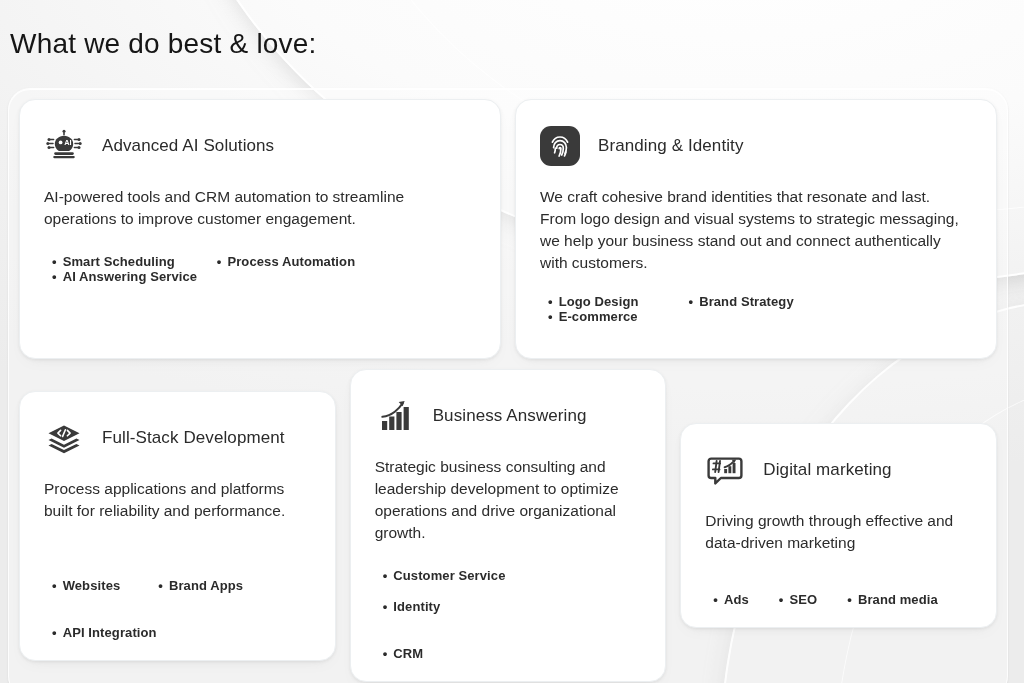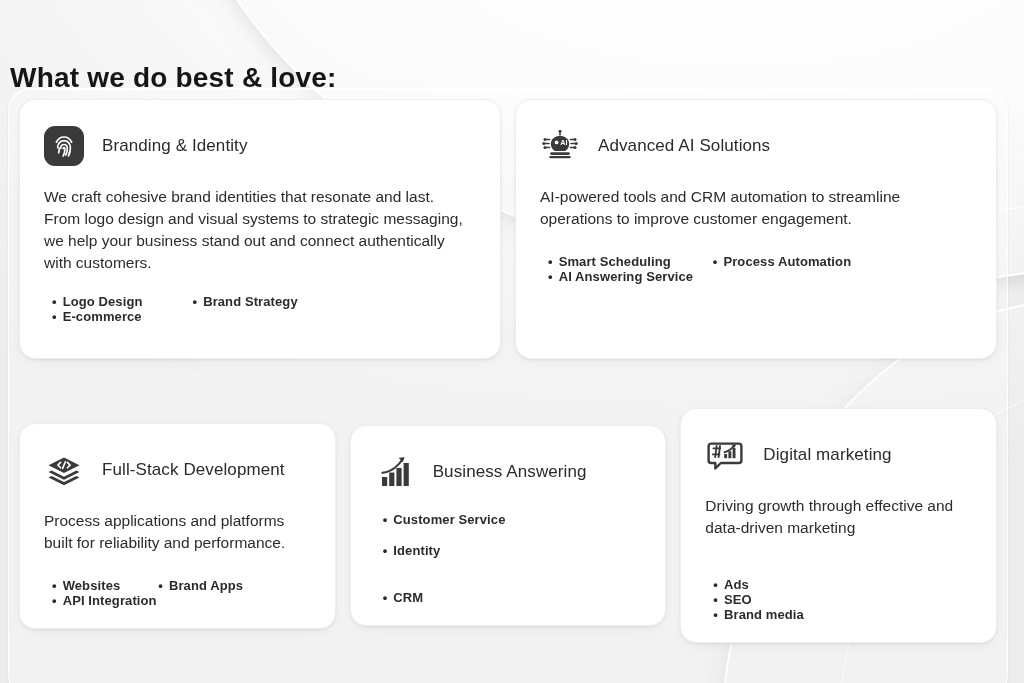--- a/index.html
+++ b/index.html
@@ -34,22 +34,22 @@
     width:700px;height:900px;left:720px;top:300px;
     border:2px solid rgba(255,255,255,.9);
     box-shadow:-10px 0 22px -14px rgba(175,175,175,.5);
   }
   .swoosh-d{
     width:520px;height:760px;left:835px;top:385px;
     border:1px solid rgba(255,255,255,.7);
   }
 
   .page-title{
-    position:absolute;left:10px;top:42px;
-    font-size:28px;font-weight:700;letter-spacing:.2px;
+    position:absolute;left:10px;top:8px;
+    font-size:28px;font-weight:400;letter-spacing:.2px;
     color:#161616;line-height:1.2;white-space:nowrap;
   }
 
   
   .grid-frame{
     position:absolute;left:8px;top:88px;width:1000px;height:610px;
     background:rgba(255,255,255,.30);
     border:1px solid rgba(255,255,255,.85);
     border-radius:22px;
     box-shadow:0 1px 2px rgba(160,160,160,.25), inset 0 1px 0 rgba(255,255,255,.9);
@@ -96,45 +96,89 @@
   .c-branding .tag-row{gap:0;padding-left:8px;}
   .c-branding .tag{margin-right:50px;}
 
   .c-ai .card-desc{max-width:420px;margin-bottom:24px;}
   .c-ai .tag-row{gap:0;padding-left:8px;width:100%;}
   .c-ai .tag{margin-right:42px;}
   .c-ai .tag-break{flex-basis:100%;height:0;}
 
   .c-dev .card-desc{max-width:260px;margin-bottom:24px;}
   .c-dev .tag-row{gap:0;padding-left:8px;width:100%;}
-  .c-dev .tag{margin-right:38px;}
+  .c-dev .tag{margin-right:38px;margin-top:32px;}
 
   .c-biz .card-desc{max-width:270px;margin-bottom:24px;}
   .c-biz .tag-row{gap:16px;padding-left:8px;width:100%;}
   .c-biz .tag{margin-right:36px;}
 
   .c-mkt .card-desc{max-width:262px;margin-bottom:38px;}
-  .c-mkt .tag-row{gap:0;padding-left:8px;width:100%;flex-direction:column;}
+  .c-mkt .tag-row{gap:0;padding-left:8px;width:100%;}
   .c-mkt .tag{margin-right:30px;}
 </style>
 </head>
 <body>
 
 <div id="stage">
 
   <div class="swoosh swoosh-a"></div>
   <div class="swoosh swoosh-b"></div>
   <div class="swoosh swoosh-c"></div>
   <div class="swoosh swoosh-d"></div>
 
   <h1 class="page-title">What we do best &amp; love:</h1>
 
   <div class="grid-frame">
 
     <div class="row row-top">
+
+      <div class="card card-wide c-ai">
+        <div class="card-head">
+          <div class="icon-box">
+            <svg width="40" height="40" viewBox="0 0 40 40" aria-hidden="true">
+              <g fill="#3a3a3a">
+                <rect x="19.2" y="6.0" width="1.6" height="3.6" rx=".8"></rect>
+                <circle cx="20" cy="5.2" r="1.5"></circle>
+                <path d="M20 9.8c-5.2 0-9.2 3.6-9.2 8.3 0 2.9 1.6 5.5 4.1 7h10.2c2.5-1.5 4.1-4.1 4.1-7 0-4.7-4-8.3-9.2-8.3z"></path>
+                <rect x="10.2" y="26.3" width="19.6" height="2.6" rx="1.3"></rect>
+                <rect x="9.2" y="30.0" width="21.6" height="2.2" rx="1.1"></rect>
+              </g>
+              <g fill="#ffffff">
+                <circle cx="16.6" cy="16.4" r="1.9"></circle>
+                <text x="20.2" y="19.1" font-family="'Liberation Sans',sans-serif" font-size="7.4" font-weight="700" fill="#ffffff">AI</text>
+              </g>
+              <g stroke="#3a3a3a" stroke-width="1.5" stroke-linecap="round">
+                <path d="M9.6 13.6H6.2"></path>
+                  <path d="M9.0 17.6H5.0"></path>
+                  <path d="M9.6 21.6H6.2"></path>
+                <path d="M30.4 13.6h3.4"></path>
+                  <path d="M31.0 17.6h4.0"></path>
+                  <path d="M30.4 21.6h3.4"></path>
+              </g>
+              <g fill="#3a3a3a">
+                <circle cx="5.0" cy="13.6" r="1.5"></circle>
+                  <circle cx="3.8" cy="17.6" r="1.5"></circle>
+                  <circle cx="5.0" cy="21.6" r="1.5"></circle>
+                <circle cx="35.0" cy="13.6" r="1.5"></circle>
+                  <circle cx="36.2" cy="17.6" r="1.5"></circle>
+                  <circle cx="35.0" cy="21.6" r="1.5"></circle>
+              </g>
+            </svg>
+          </div>
+          <div class="card-title">Advanced AI Solutions</div>
+        </div>
+        <p class="card-desc">AI-powered tools and CRM automation to streamline operations to improve customer engagement.</p>
+        <div class="tag-row">
+          <span class="tag"><span class="dot">•</span><span>Smart Scheduling</span></span>
+          <span class="tag"><span class="dot">•</span><span>Process Automation</span></span>
+          <span class="tag-break"></span>
+          <span class="tag"><span class="dot">•</span><span>AI Answering Service</span></span>
+        </div>
+      </div>
 
       <div class="card card-wide c-branding">
         <div class="card-head">
           <div class="icon-box">
             <svg width="40" height="40" viewBox="0 0 40 40" aria-hidden="true">
               <rect x="0" y="0" width="40" height="40" rx="11" fill="#3a3a3a"></rect>
               <g fill="none" stroke="#ffffff" stroke-width="1.7" stroke-linecap="round">
                 <path d="M12.4 16.2c1.4-3.3 4.2-5.2 7.6-5.2 3.4 0 6.2 1.9 7.6 5.2"></path>
                 <path d="M13.6 21.6c0-4 2.7-6.9 6.4-6.9s6.4 2.9 6.4 6.9c0 2.3-.5 4.3-1.4 6"></path>
                 <path d="M16.7 22.2c0-2.1 1.4-3.7 3.3-3.7s3.3 1.6 3.3 3.7c0 2.6-.5 4.8-1.6 6.8"></path>
@@ -147,64 +191,20 @@
           <div class="card-title">Branding &amp; Identity</div>
         </div>
         <p class="card-desc">We craft cohesive brand identities that resonate and last. From logo design and visual systems to strategic messaging, we help your business stand out and connect authentically with customers.</p>
         <div class="tag-row">
           <span class="tag"><span class="dot">•</span><span>Logo Design</span></span>
           <span class="tag"><span class="dot">•</span><span>Brand Strategy</span></span>
           <span class="tag"><span class="dot">•</span><span>E-commerce</span></span>
         </div>
       </div>
 
-      <div class="card card-wide c-ai">
-        <div class="card-head">
-          <div class="icon-box">
-            <svg width="40" height="40" viewBox="0 0 40 40" aria-hidden="true">
-              <g fill="#3a3a3a">
-                <rect x="19.2" y="6.0" width="1.6" height="3.6" rx=".8"></rect>
-                <circle cx="20" cy="5.2" r="1.5"></circle>
-                <path d="M20 9.8c-5.2 0-9.2 3.6-9.2 8.3 0 2.9 1.6 5.5 4.1 7h10.2c2.5-1.5 4.1-4.1 4.1-7 0-4.7-4-8.3-9.2-8.3z"></path>
-                <rect x="10.2" y="26.3" width="19.6" height="2.6" rx="1.3"></rect>
-                <rect x="9.2" y="30.0" width="21.6" height="2.2" rx="1.1"></rect>
-              </g>
-              <g fill="#ffffff">
-                <circle cx="16.6" cy="16.4" r="1.9"></circle>
-                <text x="20.2" y="19.1" font-family="'Liberation Sans',sans-serif" font-size="7.4" font-weight="700" fill="#ffffff">AI</text>
-              </g>
-              <g stroke="#3a3a3a" stroke-width="1.5" stroke-linecap="round">
-                <path d="M9.6 13.6H6.2"></path>
-                  <path d="M9.0 17.6H5.0"></path>
-                  <path d="M9.6 21.6H6.2"></path>
-                <path d="M30.4 13.6h3.4"></path>
-                  <path d="M31.0 17.6h4.0"></path>
-                  <path d="M30.4 21.6h3.4"></path>
-              </g>
-              <g fill="#3a3a3a">
-                <circle cx="5.0" cy="13.6" r="1.5"></circle>
-                  <circle cx="3.8" cy="17.6" r="1.5"></circle>
-                  <circle cx="5.0" cy="21.6" r="1.5"></circle>
-                <circle cx="35.0" cy="13.6" r="1.5"></circle>
-                  <circle cx="36.2" cy="17.6" r="1.5"></circle>
-                  <circle cx="35.0" cy="21.6" r="1.5"></circle>
-              </g>
-            </svg>
-          </div>
-          <div class="card-title">Advanced AI Solutions</div>
-        </div>
-        <p class="card-desc">AI-powered tools and CRM automation to streamline operations to improve customer engagement.</p>
-        <div class="tag-row">
-          <span class="tag"><span class="dot">•</span><span>Smart Scheduling</span></span>
-          <span class="tag"><span class="dot">•</span><span>Process Automation</span></span>
-          <span class="tag-break"></span>
-          <span class="tag"><span class="dot">•</span><span>AI Answering Service</span></span>
-        </div>
-      </div>
-
     </div>
 
     <div class="row row-bottom">
 
       <div class="card card-third c-dev">
         <div class="card-head">
           <div class="icon-box">
             <svg width="40" height="40" viewBox="0 0 40 40" aria-hidden="true">
               <g fill="#3a3a3a">
                 <path d="M20 7.5 4.5 15.2 20 22.9l15.5-7.7L20 7.5z"></path>
@@ -240,20 +240,21 @@
                 <rect x="28.6" y="11.0" width="5.2" height="23.0"></rect>
               </g>
               <g fill="none" stroke="#3a3a3a" stroke-width="2.1" stroke-linecap="round">
                 <path d="M7.4 20.8c4.2-.4 8.6-2.0 12.4-5.0 3.1-2.4 5.8-5.4 7.8-8.5"></path>
               </g>
               <path d="M29.6 5.0l-5.9 1.0 4.0 4.2 1.9-5.2z" fill="#3a3a3a"></path>
             </svg>
           </div>
           <div class="card-title">Business Answering</div>
         </div>
+        <p class="card-desc">Strategic business consulting and leadership development to optimize operations and drive organizational growth.</p>
         <div class="tag-row">
           <span class="tag"><span class="dot">•</span><span>Customer Service</span></span>
           <span class="tag"><span class="dot">•</span><span>Identity</span></span>
           <span class="tag-break" style="flex-basis:100%;height:0;"></span>
           <span class="tag"><span class="dot">•</span><span>CRM</span></span>
         </div>
       </div>
 
       <div class="card card-third c-mkt">
         <div class="card-head">

